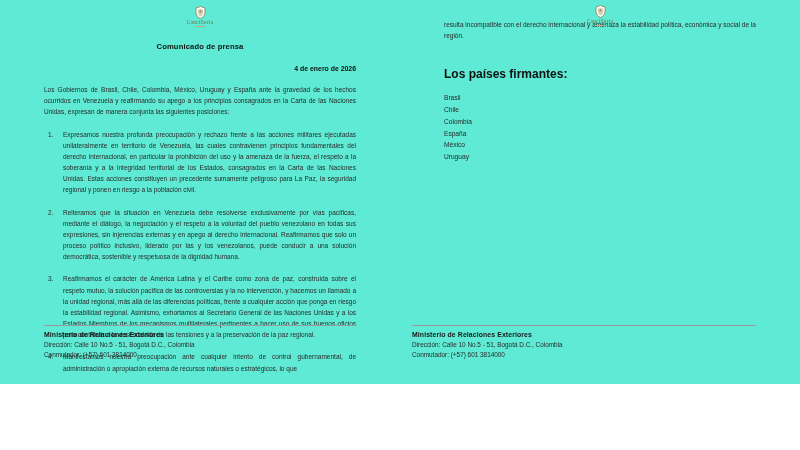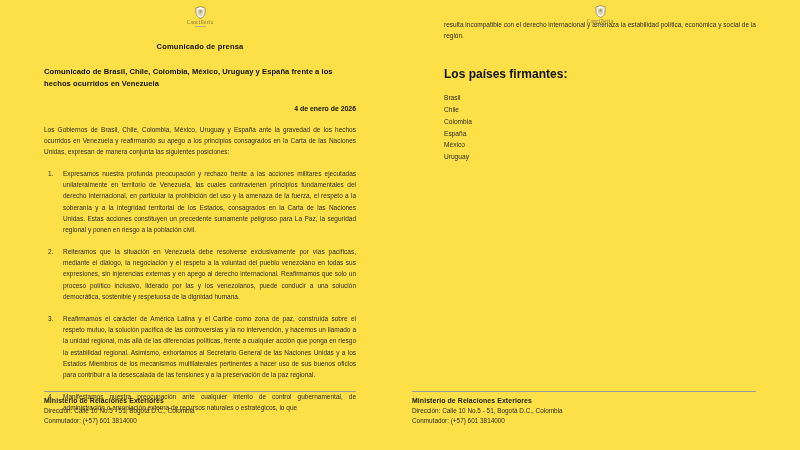--- a/index.html
+++ b/index.html
@@ -17,22 +17,22 @@
   .spread {
     position: relative;
     width: 800px;
     height: 450px;
     display: flex;
     background: #ffffff;
   }
   .page {
     position: relative;
     width: 400px;
-    height: 450px;
-    background: #fde047;
+    height: 384px;
+    background: #5eead4;
     box-sizing: border-box;
   }
   .page-left { padding: 0 44px 0 44px; }
   .page-right { padding: 0 44px 0 12px; }
 
   
   .letterhead {
     width: 100%;
     text-align: center;
     padding-top: 6px;
@@ -197,21 +197,20 @@
         <path d="M11 1 L20 4 L20 13 C20 19 15.5 23 11 25 C6.5 23 2 19 2 13 L2 4 Z" fill="#ffffff" stroke="#8a7b4e" stroke-width="1.6"></path>
         <path d="M11 5.5 L16.5 7.3 L16.5 13 C16.5 16.8 13.8 19.6 11 21 C8.2 19.6 5.5 16.8 5.5 13 L5.5 7.3 Z" fill="#b6a977" opacity="0.55"></path>
         <circle cx="11" cy="11" r="2.2" fill="#7a6a3f" opacity="0.75"></circle>
       </svg>
       <span class="crest-word">Cancillería</span>
       <span class="crest-rule"></span>
     </div>
 
     <div class="doc-kicker">Comunicado de prensa</div>
 
-    <div class="doc-title">Comunicado de Brasil, Chile, Colombia, México, Uruguay y España frente a los hechos ocurridos en Venezuela</div>
 
     <div class="doc-date">4 de enero de 2026</div>
 
     <div class="lead-para">Los Gobiernos de Brasil, Chile, Colombia, México, Uruguay y España ante la gravedad de los hechos ocurridos en Venezuela y reafirmando su apego a los principios consagrados en la Carta de las Naciones Unidas, expresan de manera conjunta las siguientes posiciones:</div>
 
     <ol class="clauses">
       <li>Expresamos nuestra profunda preocupación y rechazo frente a las acciones militares ejecutadas unilateralmente en territorio de Venezuela, las cuales contravienen principios fundamentales del derecho internacional, en particular la prohibición del uso y la amenaza de la fuerza, el respeto a la soberanía y a la integridad territorial de los Estados, consagrados en la Carta de las Naciones Unidas. Estas acciones constituyen un precedente sumamente peligroso para La Paz, la seguridad regional y ponen en riesgo a la población civil.</li>
       <li>Reiteramos que la situación en Venezuela debe resolverse exclusivamente por vías pacíficas, mediante el diálogo, la negociación y el respeto a la voluntad del pueblo venezolano en todas sus expresiones, sin injerencias externas y en apego al derecho internacional. Reafirmamos que solo un proceso político inclusivo, liderado por las y los venezolanos, puede conducir a una solución democrática, sostenible y respetuosa de la dignidad humana.</li>
       <li>Reafirmamos el carácter de América Latina y el Caribe como zona de paz, construida sobre el respeto mutuo, la solución pacífica de las controversias y la no intervención, y hacemos un llamado a la unidad regional, más allá de las diferencias políticas, frente a cualquier acción que ponga en riesgo la estabilidad regional. Asimismo, exhortamos al Secretario General de las Naciones Unidas y a los Estados Miembros de los mecanismos multilaterales pertinentes a hacer uso de sus buenos oficios para contribuir a la desescalada de las tensiones y a la preservación de la paz regional.</li>
       <li>Manifestamos nuestra preocupación ante cualquier intento de control gubernamental, de administración o apropiación externa de recursos naturales o estratégicos, lo que</li>

